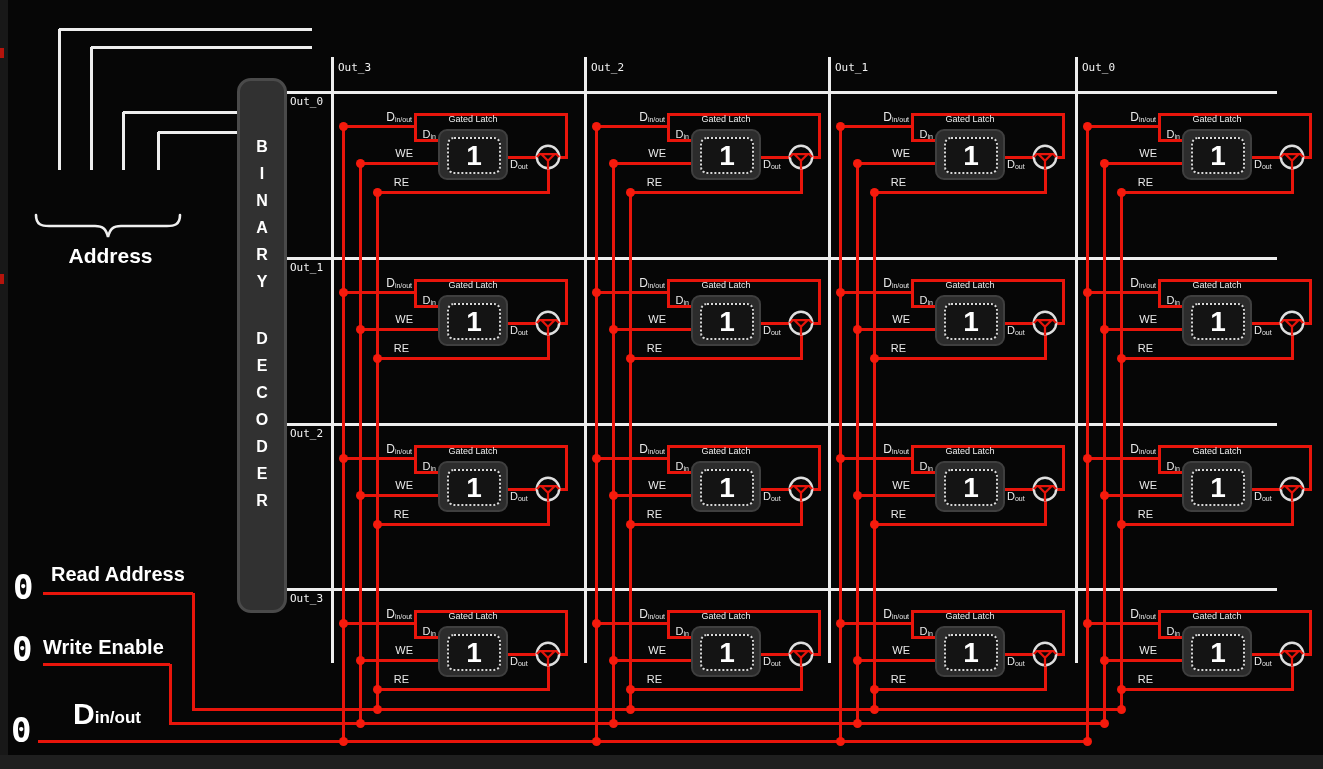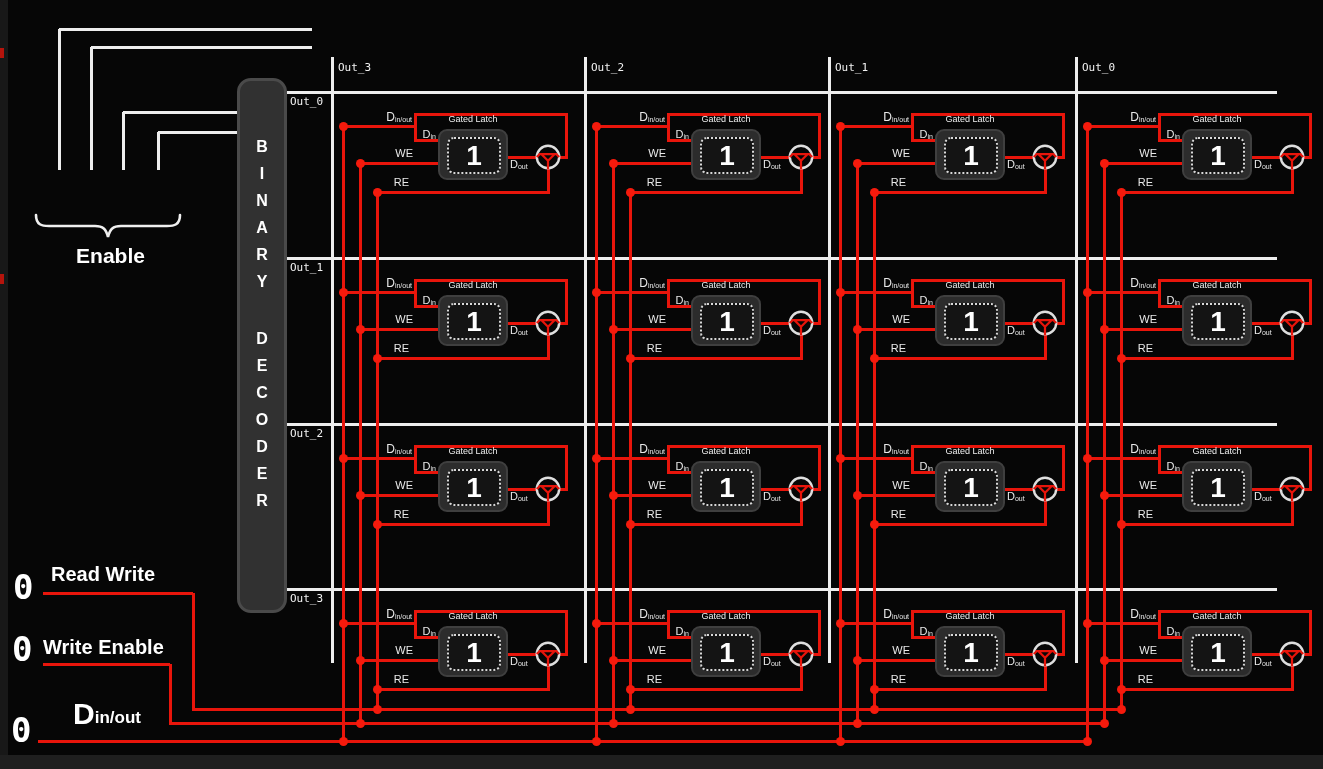--- a/index.html
+++ b/index.html
@@ -59,24 +59,24 @@
       <div class="vletter">C</div>
       <div class="vletter">O</div>
       <div class="vletter">D</div>
       <div class="vletter">E</div>
       <div class="vletter">R</div>
     </div>
 
   <svg class="edge" style="left:33px;top:212px" width="150" height="30" viewBox="0 0 150 30">
     <path d="M3,3 C3,13 9,14 16,14 L62,14 C70,14 73,17 75,25 C77,17 80,14 88,14 L134,14 C141,14 147,13 147,3" fill="none" stroke="#efefef" stroke-width="2.6" stroke-linecap="round"></path>
   </svg>
-  <div id="address-label">Enable</div>
+  <div id="address-label">Address</div>
 
   <div class="zero" style="left:13px;top:570px">0</div>
-  <div class="in-label" style="left:51px;top:563px">Read Write</div>
+  <div class="in-label" style="left:51px;top:563px">Read Address</div>
 
   <div class="zero" style="left:12px;top:632px">0</div>
   <div class="in-label" style="left:43px;top:636px">Write Enable</div>
 
   <div class="zero" style="left:11px;top:713px">0</div>
   <div class="d-big" style="left:73px;top:699px">
     <span>D</span><span class="dsub2">in/out</span>
   </div>
 
   <div class="edge" style="left:0;top:0;width:8px;height:769px;background:#181818"></div>

